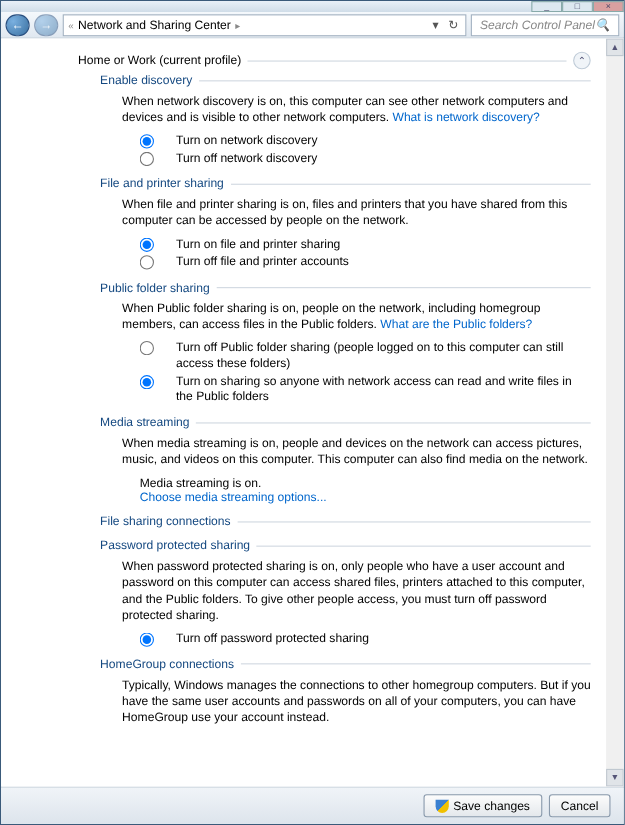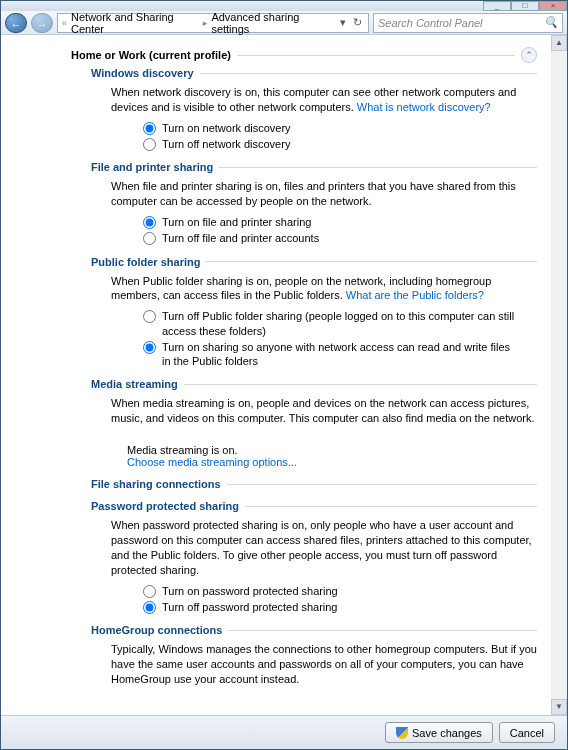--- a/index.html
+++ b/index.html
@@ -67,51 +67,50 @@
   display: flex;
   align-items: center;
   padding: 0 4px;
   font-size: 11px;
   gap: 2px;
 }
 .bc-item { color: #000; cursor: default; padding: 0 2px; }
 .bc-sep { color: #888; font-size: 9px; }
 .bc-dd { width: 14px; text-align: center; color: #555; }
 .search {
-  width: 190px;
+  width: 135px;
   height: 20px;
   background: #fff;
   border: 1px solid #a0b0c0;
   padding: 0 4px;
   color: #888;
   font-style: italic;
   font-size: 11px;
   display: flex;
   align-items: center;
-  justify-content: space-between;
+  justify-content: center;
 }
 .content {
   flex: 1;
   overflow-y: auto;
   padding: 8px 30px 8px 20px;
   background: #fff;
   position: relative;
 }
 .section-head {
   display: flex;
   align-items: center;
   gap: 6px;
   margin: 4px 0 4px 50px;
 }
 .section-head.sub { margin-left: 70px; }
 .section-title {
   font-size: 11px;
   color: #144880;
   white-space: nowrap;
-  font-weight: bold;
 }
 .section-line {
   flex: 1;
   height: 1px;
   background: #d0d8e0;
 }
 .collapse-btn {
   width: 16px; height: 16px;
   border: 1px solid #c0ccd8;
   border-radius: 8px;
@@ -125,26 +124,26 @@
 .section-body {
   margin: 6px 0 10px 90px;
   color: #000;
 }
 .section-body p { margin-bottom: 4px; line-height: 1.35; }
 .link { color: #0066cc; text-decoration: none; cursor: pointer; }
 .radios { margin: 6px 0 2px 16px; }
 .radio-row {
   display: flex;
   align-items: flex-start;
-  gap: 6px;
-  margin: 2px 16px;
+  gap: 20px;
+  margin: 2px 0;
   line-height: 1.3;
 }
 .radio-row input { margin-top: 1px; }
-.status-line { margin-left: 16px; margin-top: 18px; }
+.status-line { margin-left: 16px; margin-top: 8px; }
 .footer {
   height: 34px;
   background: linear-gradient(to bottom, #f0f4f8, #dde4ec);
   border-top: 1px solid #c0ccd8;
   display: flex;
   justify-content: flex-end;
   align-items: center;
   padding: 0 12px;
   gap: 6px;
 }
@@ -180,41 +179,40 @@
     <div class="tbbtn close">×</div>
   </div>
 
   <div class="nav">
     <div class="navbtn">←</div>
     <div class="navbtn disabled">→</div>
     <div class="breadcrumb">
       <span class="bc-sep">«</span>
       <span class="bc-item">Network and Sharing Center</span>
       <span class="bc-sep">▸</span>
-      <span class="bc-item">Advanced sharing settings</span>
       <span style="flex:1"></span>
       <span class="bc-dd">▾</span>
       <span class="bc-dd">↻</span>
     </div>
     <div class="search">
       <span>Search Control Panel</span>
       <span>🔍</span>
     </div>
   </div>
 
   <div class="content">
 
     <div class="section-head">
       <span class="section-title" style="color:#000">Home or Work (current profile)</span>
       <div class="section-line"></div>
       <div class="collapse-btn">⌃</div>
     </div>
 
     <div class="section-head sub">
-      <span class="section-title">Windows discovery</span>
+      <span class="section-title">Enable discovery</span>
       <div class="section-line"></div>
     </div>
     <div class="section-body">
       <p><span>When network discovery is on, this computer can see other network computers and devices and is visible to other network computers. </span><a class="link">What is network discovery?</a></p>
       <div class="radios">
         <label class="radio-row">
             <input type="radio" name="nd" checked="" style="">
             <span>Turn on network discovery</span>
           </label>
         <label class="radio-row">
@@ -279,24 +277,20 @@
     <div class="section-body">
     </div>
 
     <div class="section-head sub">
       <span class="section-title">Password protected sharing</span>
       <div class="section-line"></div>
     </div>
     <div class="section-body">
       <p>When password protected sharing is on, only people who have a user account and password on this computer can access shared files, printers attached to this computer, and the Public folders. To give other people access, you must turn off password protected sharing.</p>
       <div class="radios">
-        <label class="radio-row">
-            <input type="radio" name="pp" style="">
-            <span>Turn on password protected sharing</span>
-          </label>
         <label class="radio-row">
             <input type="radio" name="pp" checked="" style="">
             <span>Turn off password protected sharing</span>
           </label>
       </div>
     </div>
 
     <div class="section-head sub">
       <span class="section-title">HomeGroup connections</span>
       <div class="section-line"></div>

